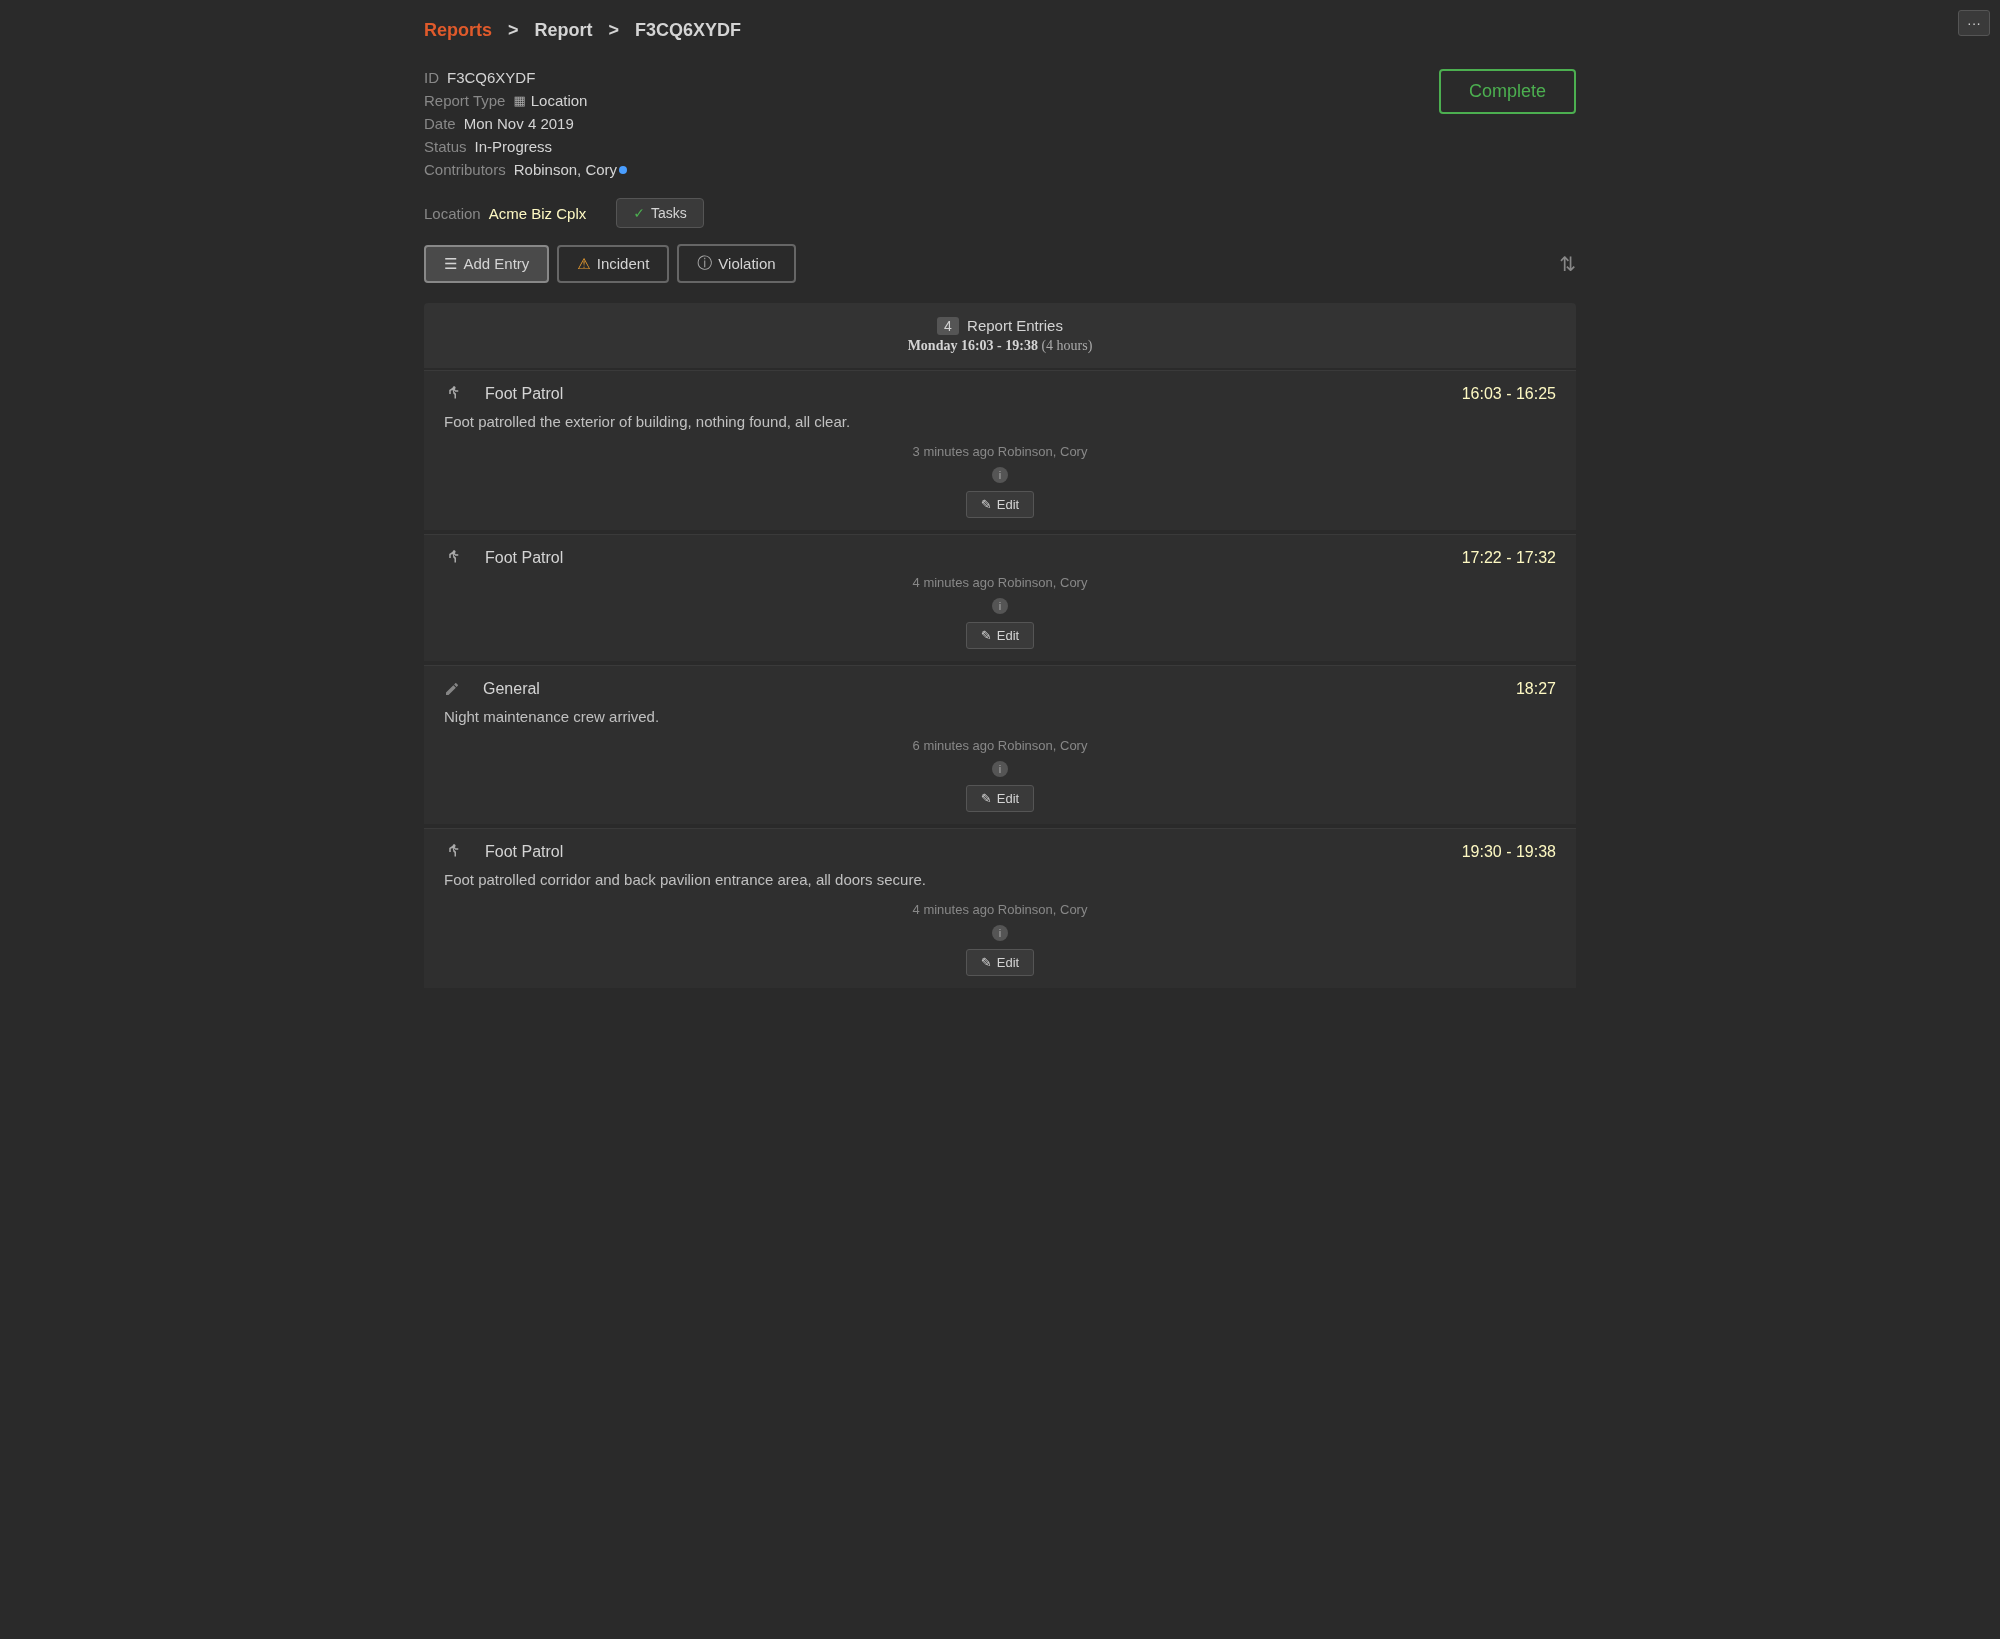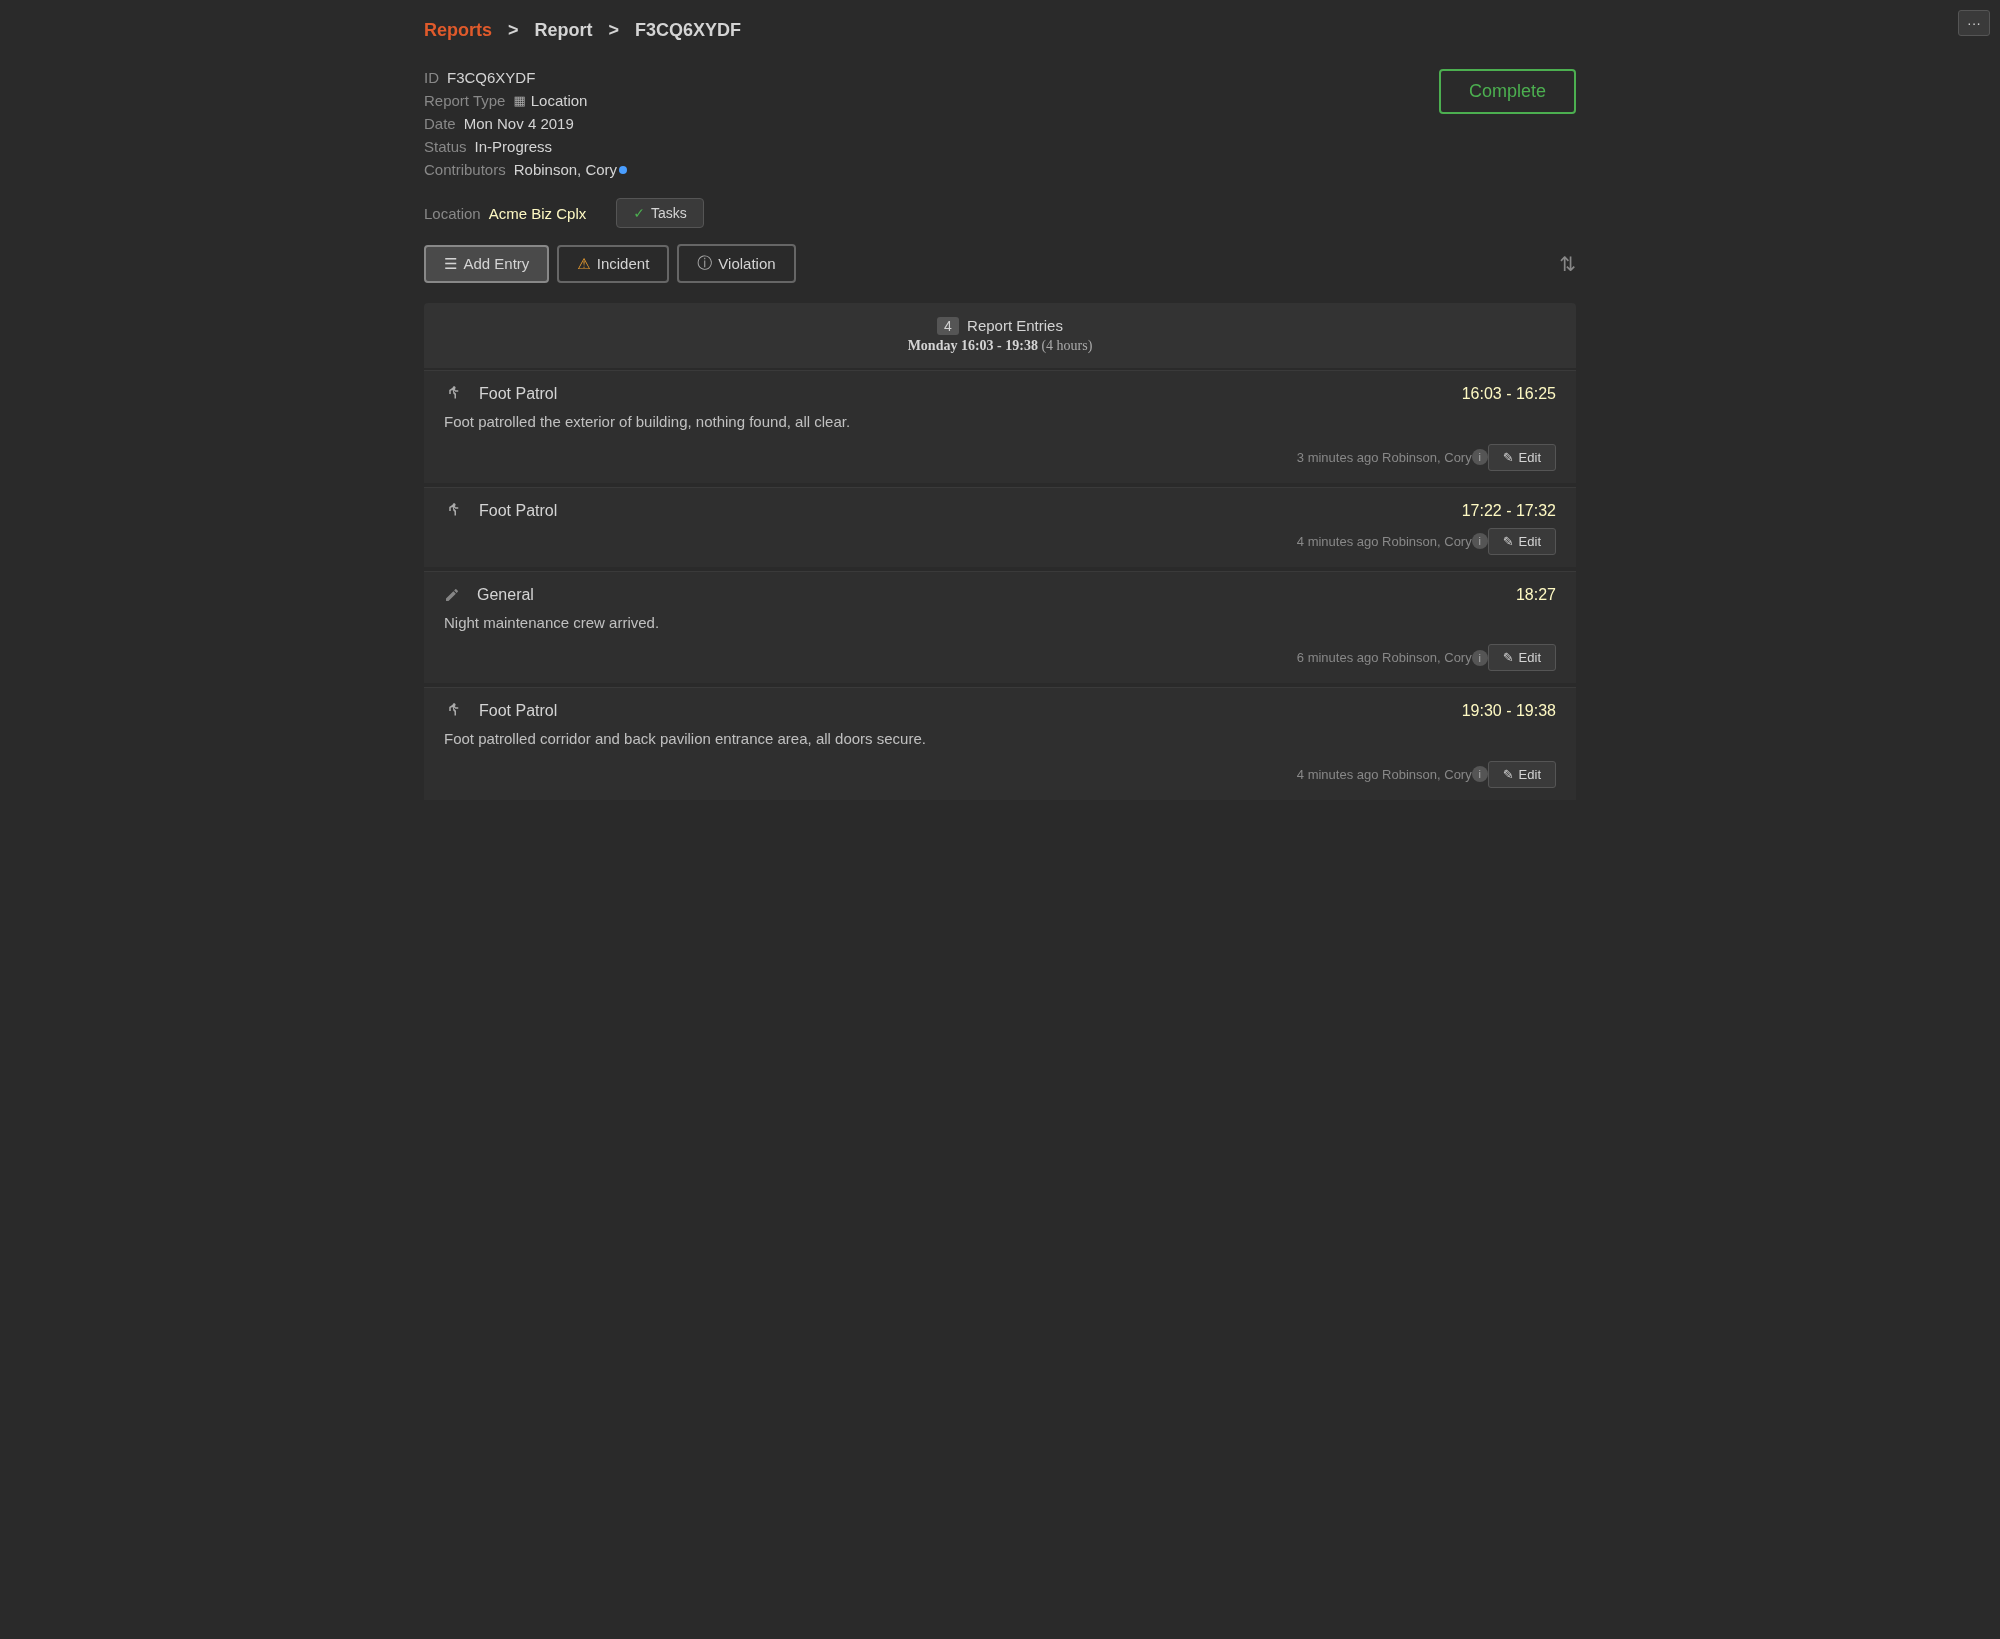--- a/index.html
+++ b/index.html
@@ -190,39 +190,41 @@
     }
     .entry-header {
       display: flex;
       align-items: center;
       justify-content: space-between;
       margin-bottom: 8px;
     }
     .entry-type {
       display: flex;
       align-items: center;
-      gap: 17px;
+      gap: 23px;
       font-size: 16px;
       color: #d4d4d4;
     }
     .entry-time {
       font-size: 16px;
       color: #fef9c3;
       font-weight: 400;
     }
     .entry-description {
       font-size: 15px;
       color: #c0c0c0;
       margin-bottom: 10px;
       line-height: 1.5;
     }
     .entry-footer {
       display: flex;
       align-items: center;
       justify-content: flex-end;
+      gap: 8px;
+      flex-direction: column;
     }
     .entry-meta-text {
       font-size: 13px;
       color: #888;
     }
     .info-icon {
       display: inline-flex;
       width: 16px;
       height: 16px;
       background: #555;

